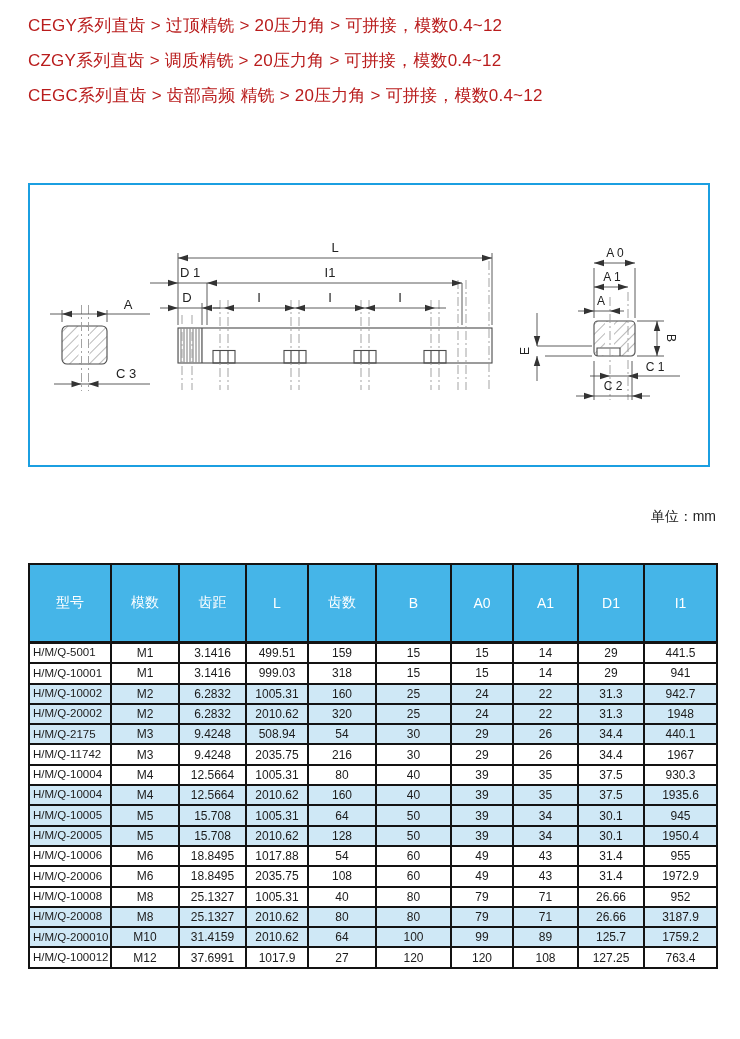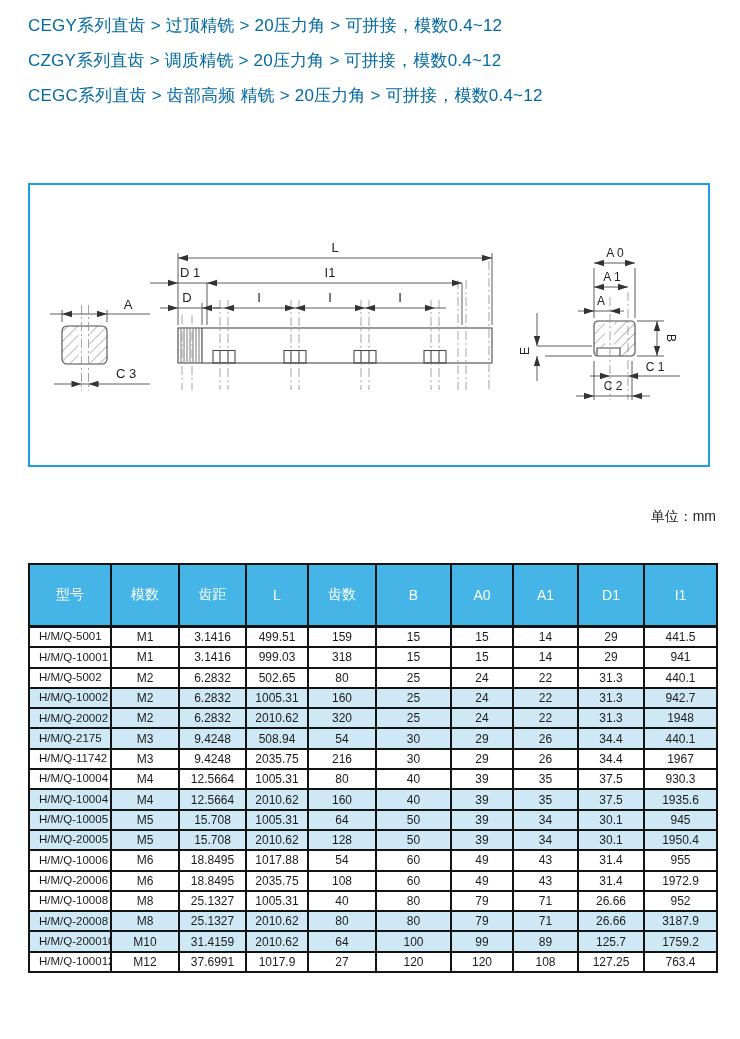--- a/index.html
+++ b/index.html
@@ -1,43 +1,43 @@
 <!DOCTYPE html>
 <html style="--header-bg: #45b5e8; --row-alt: #cfe8f6; --diagram-border: #1b9fe1;"><head>
 <meta charset="utf-8">
 <style>
   html,body{margin:0;padding:0;}
   body{
     width:740px;height:1039px;position:relative;background:#ffffff;
     font-family:"Liberation Sans","DejaVu Sans",sans-serif;color:#1a1a1a;overflow:hidden;
   }
-  .headings{position:absolute;left:28px;top:8px;font-size:17px;line-height:35px;color:#0369a1;letter-spacing:0.2px;}
+  .headings{position:absolute;left:28px;top:8px;font-size:17px;line-height:35px;color:#b91c1c;letter-spacing:0.2px;}
   .diagram-box{
     position:absolute;left:28px;top:183px;width:678px;height:280px;
     border:2px solid var(--diagram-border,#1b9fe1);background:#fff;
   }
   .diagram-box svg{display:block;width:100%;height:100%;}
   svg text{font-family:"Liberation Sans","DejaVu Sans",sans-serif;font-size:13px;fill:#222;}
   svg text.sm{font-size:12px;}
   .ln{stroke:#4a4a4a;stroke-width:1.1;fill:none;}
   .dim{stroke:#4a4a4a;stroke-width:0.9;fill:none;}
   .cl{stroke:#999;stroke-width:0.9;stroke-dasharray:9 3 2 3;fill:none;}
   .ar{fill:#333;stroke:none;}
   .unit-label{position:absolute;left:0;top:508px;width:716px;text-align:right;font-size:14px;color:#222;}
   .table-wrap{position:absolute;left:28px;top:563px;width:688px;}
   table{width:100%;border-collapse:collapse;table-layout:fixed;border:2px solid #131313;}
   th{
     background:var(--header-bg,#45b5e8);color:#ffffff;font-size:14px;font-weight:400;
-    height:44px;border:2px solid #131313;border-bottom:3px solid #131313;padding:8px;
+    height:44px;border:2px solid #131313;border-bottom:3px solid #131313;padding:16px;
   }
   td{
     height:18.3px;border:2px solid #131313;font-size:12px;text-align:center;
     color:#1b1b1b;padding:0;line-height:1;white-space:nowrap;overflow:hidden;
   }
-  td.model{text-align:left;padding-left:9px;font-size:11.5px;}
+  td.model{text-align:left;padding-left:3px;font-size:11.5px;}
   tr.alt td{background:var(--row-alt,#cfe8f6);}
 </style>
 </head>
 <body>
 
 <div class="headings">
   <div>CEGY系列直齿 &gt; 过顶精铣 &gt; 20压力角 &gt; 可拼接，模数0.4~12</div>
   <div>CZGY系列直齿 &gt; 调质精铣 &gt; 20压力角 &gt; 可拼接，模数0.4~12</div>
   <div>CEGC系列直齿 &gt; 齿部高频 精铣 &gt; 20压力角 &gt; 可拼接，模数0.4~12</div>
 </div>
@@ -244,32 +244,20 @@
           <td>M1</td>
           <td>3.1416</td>
           <td>999.03</td>
           <td>318</td>
           <td>15</td>
           <td>15</td>
           <td>14</td>
           <td>29</td>
           <td>941</td>
         </tr>
-        <tr>
-          <td class="model">H/M/Q-5002</td>
-          <td>M2</td>
-          <td>6.2832</td>
-          <td>502.65</td>
-          <td>80</td>
-          <td>25</td>
-          <td>24</td>
-          <td>22</td>
-          <td>31.3</td>
-          <td>440.1</td>
-        </tr>
         <tr class="alt">
           <td class="model">H/M/Q-10002</td>
           <td>M2</td>
           <td>6.2832</td>
           <td>1005.31</td>
           <td>160</td>
           <td>25</td>
           <td>24</td>
           <td>22</td>
           <td>31.3</td>

